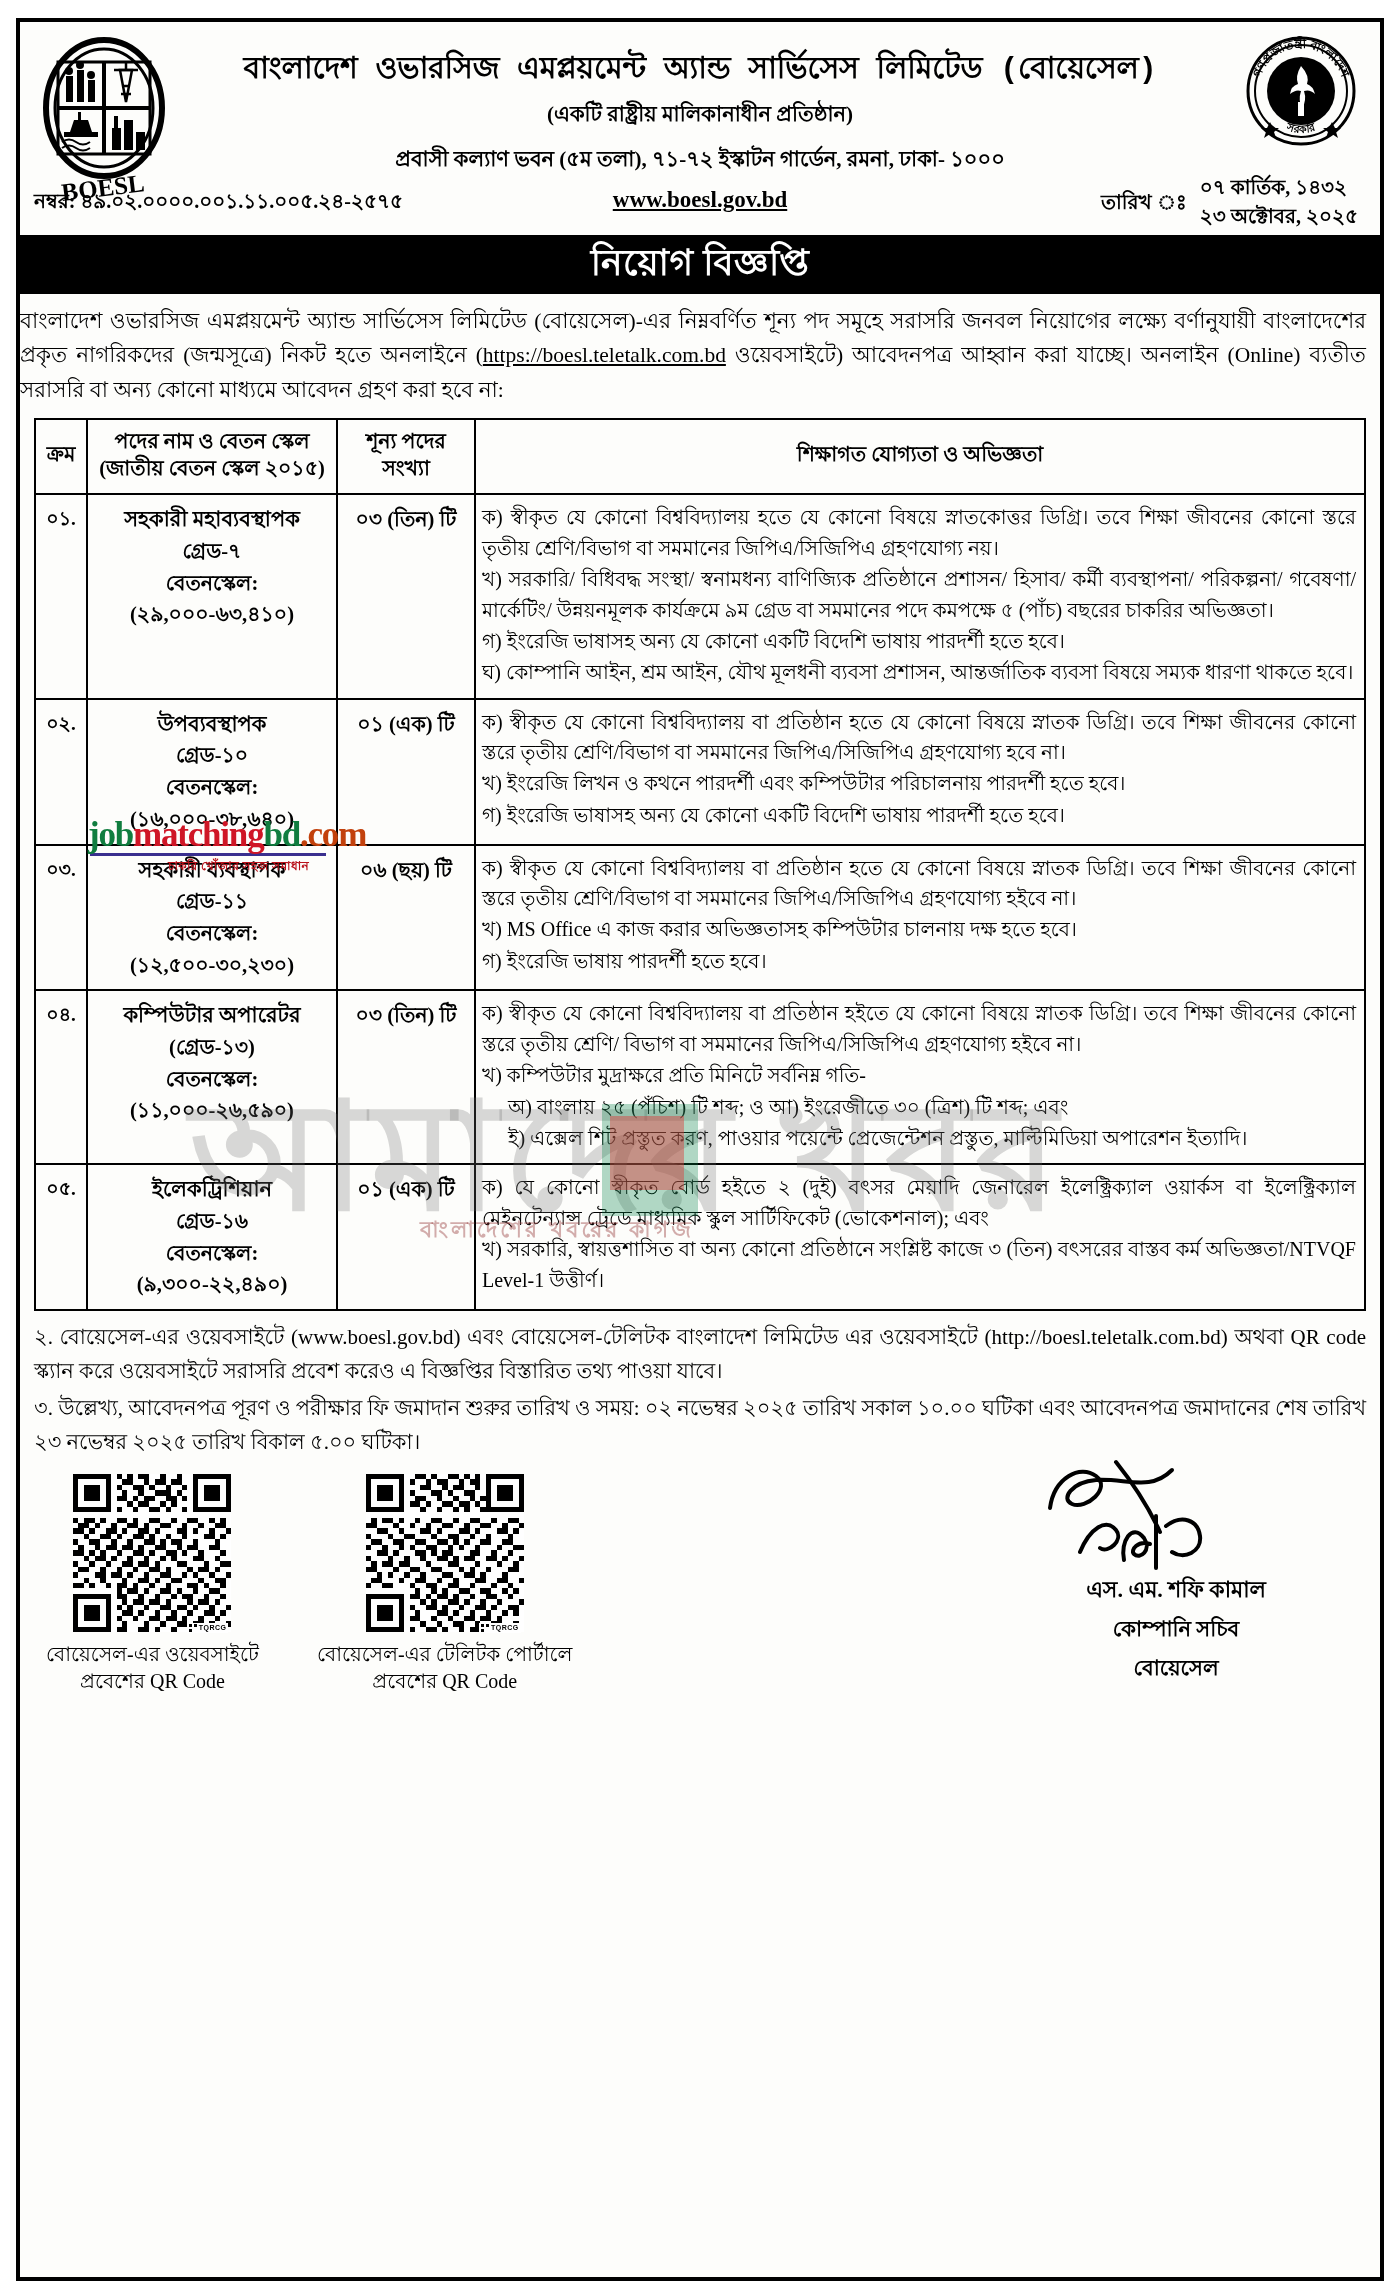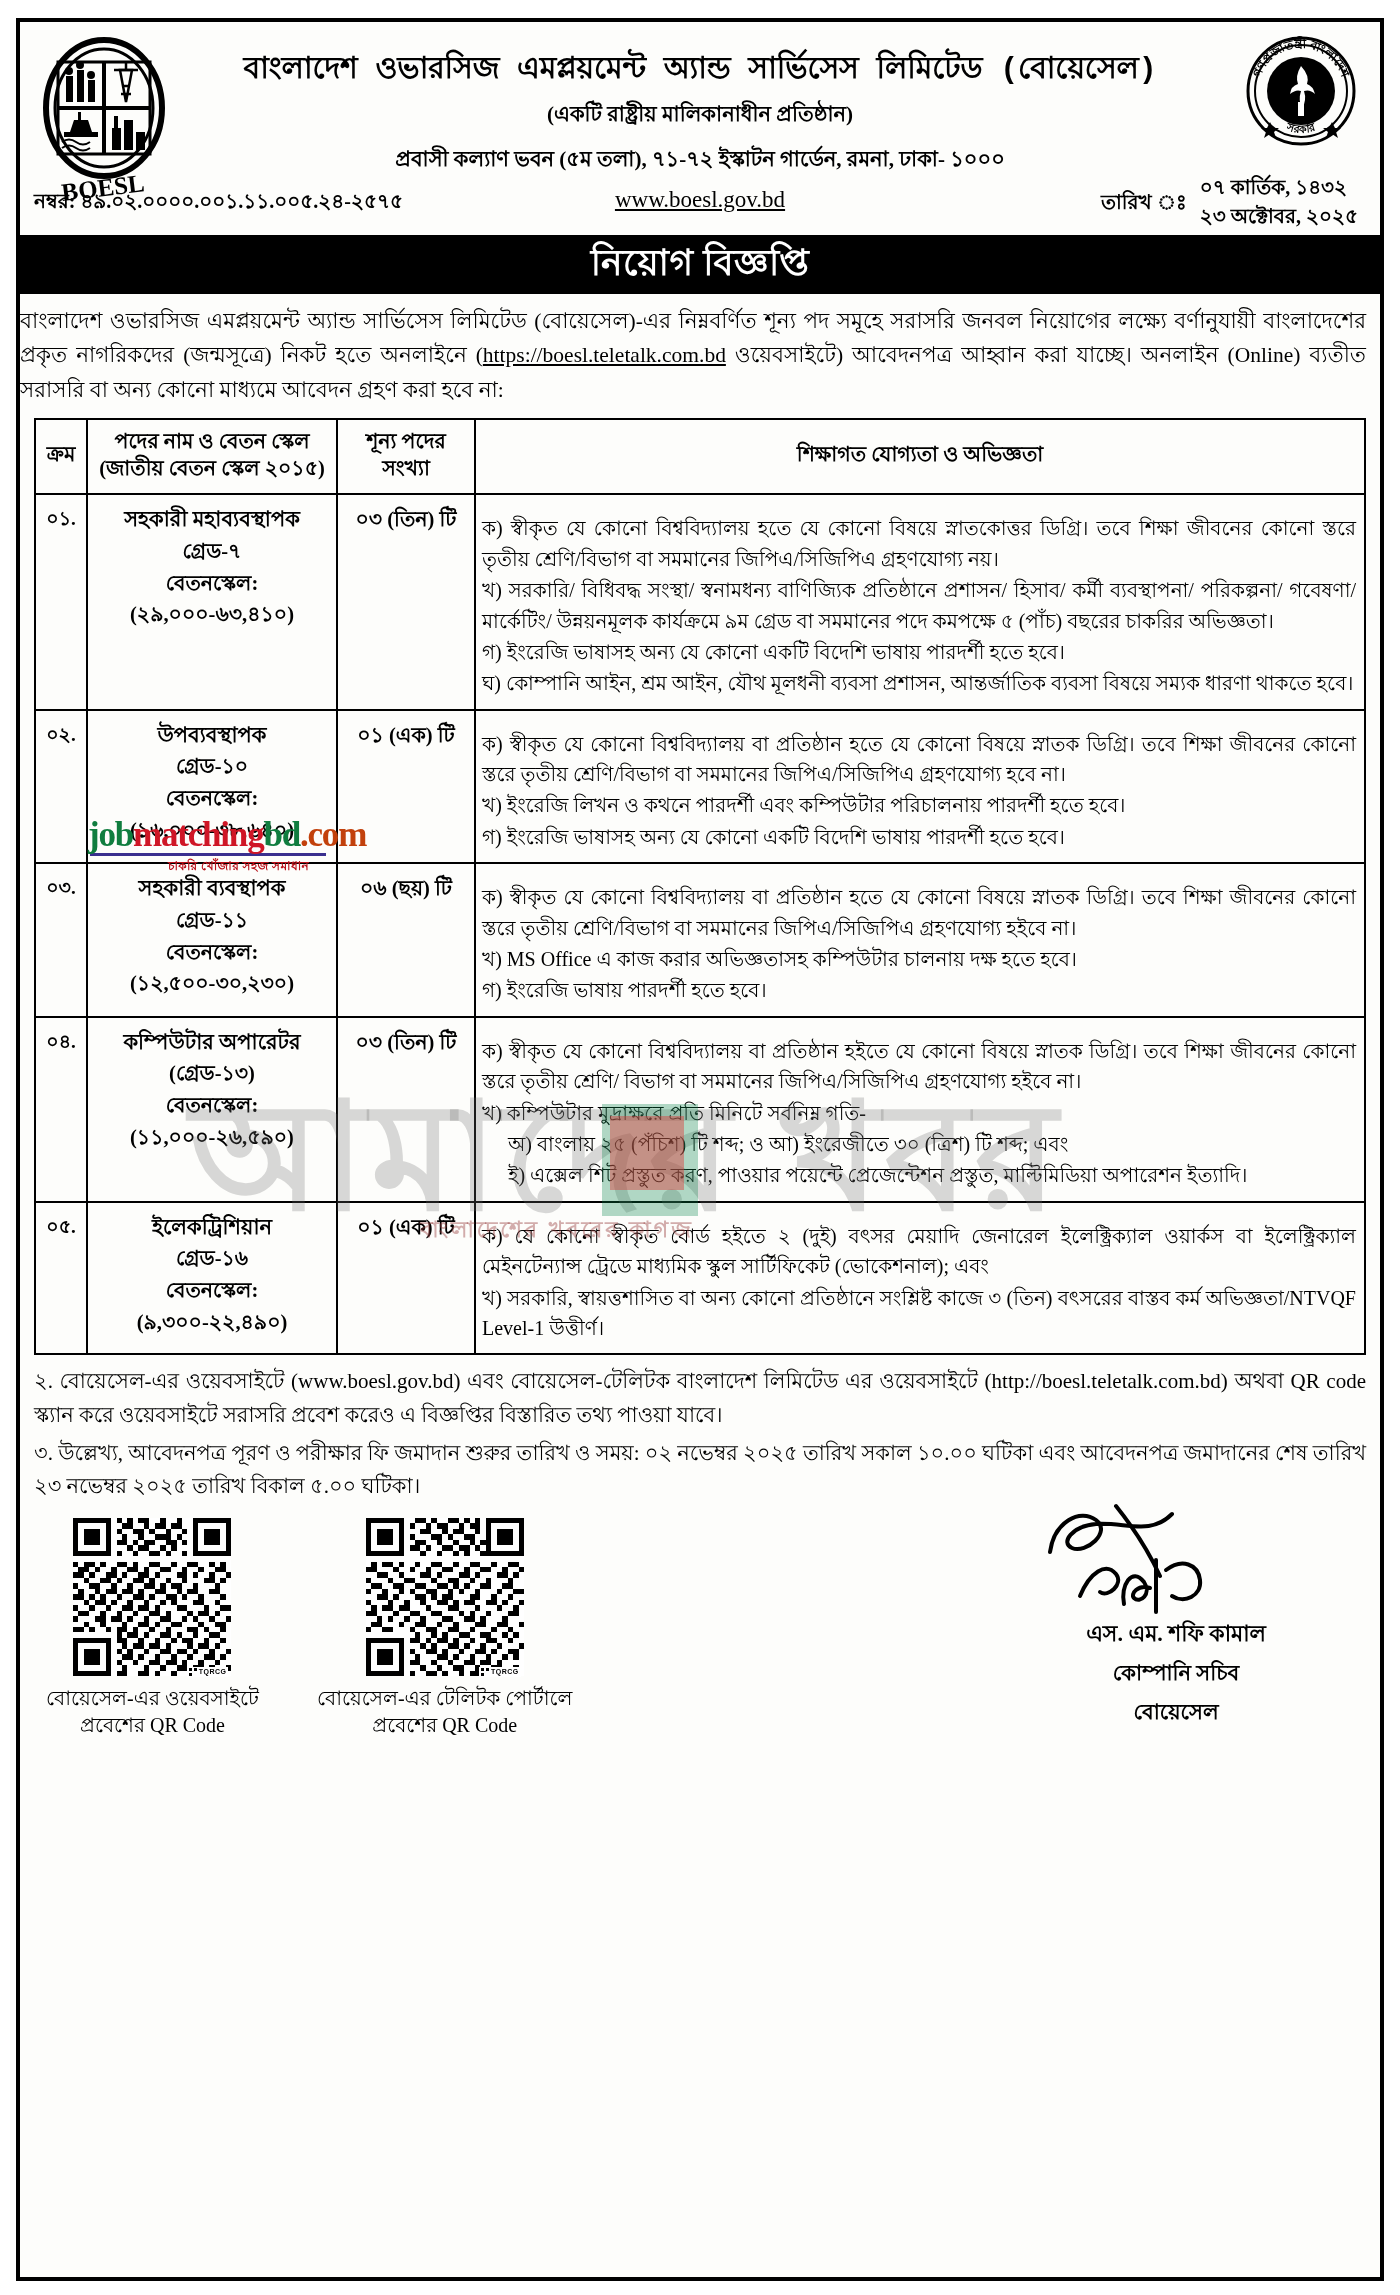--- a/index.html
+++ b/index.html
@@ -63,21 +63,21 @@
     color: #000;
   }
   .org-addr {
     font-size: 21px;
     font-weight: bold;
     margin-top: 10px;
     color: #000;
   }
   .org-web {
     font-size: 23px;
-    font-weight: normal;
+    font-weight: bold;
     margin-top: 9px;
     text-decoration: underline;
     font-family: "Liberation Serif", serif;
     color: #000;
   }
   .memo-row {
     position: absolute;
     left: 14px;
     bottom: 16px;
     font-size: 20px;
@@ -168,21 +168,21 @@
   td.post .pname { font-size: 21px; }
   td.vac {
     text-align: center;
     font-size: 20.5px;
     font-weight: bold;
     padding-top: 9px;
   }
   td.qual {
     font-size: 20px;
     line-height: 1.52;
-    padding: 18px 8px 9px 6px;
+    padding: 7px 8px 9px 6px;
     text-align: justify;
   }
   td.qual p { margin: 0 0 1px 0; }
   td.qual .sub { padding-left: 26px; }
 
   
   .notes {
     padding: 10px 14px 2px 14px;
     font-size: 21px;
     line-height: 1.6;

